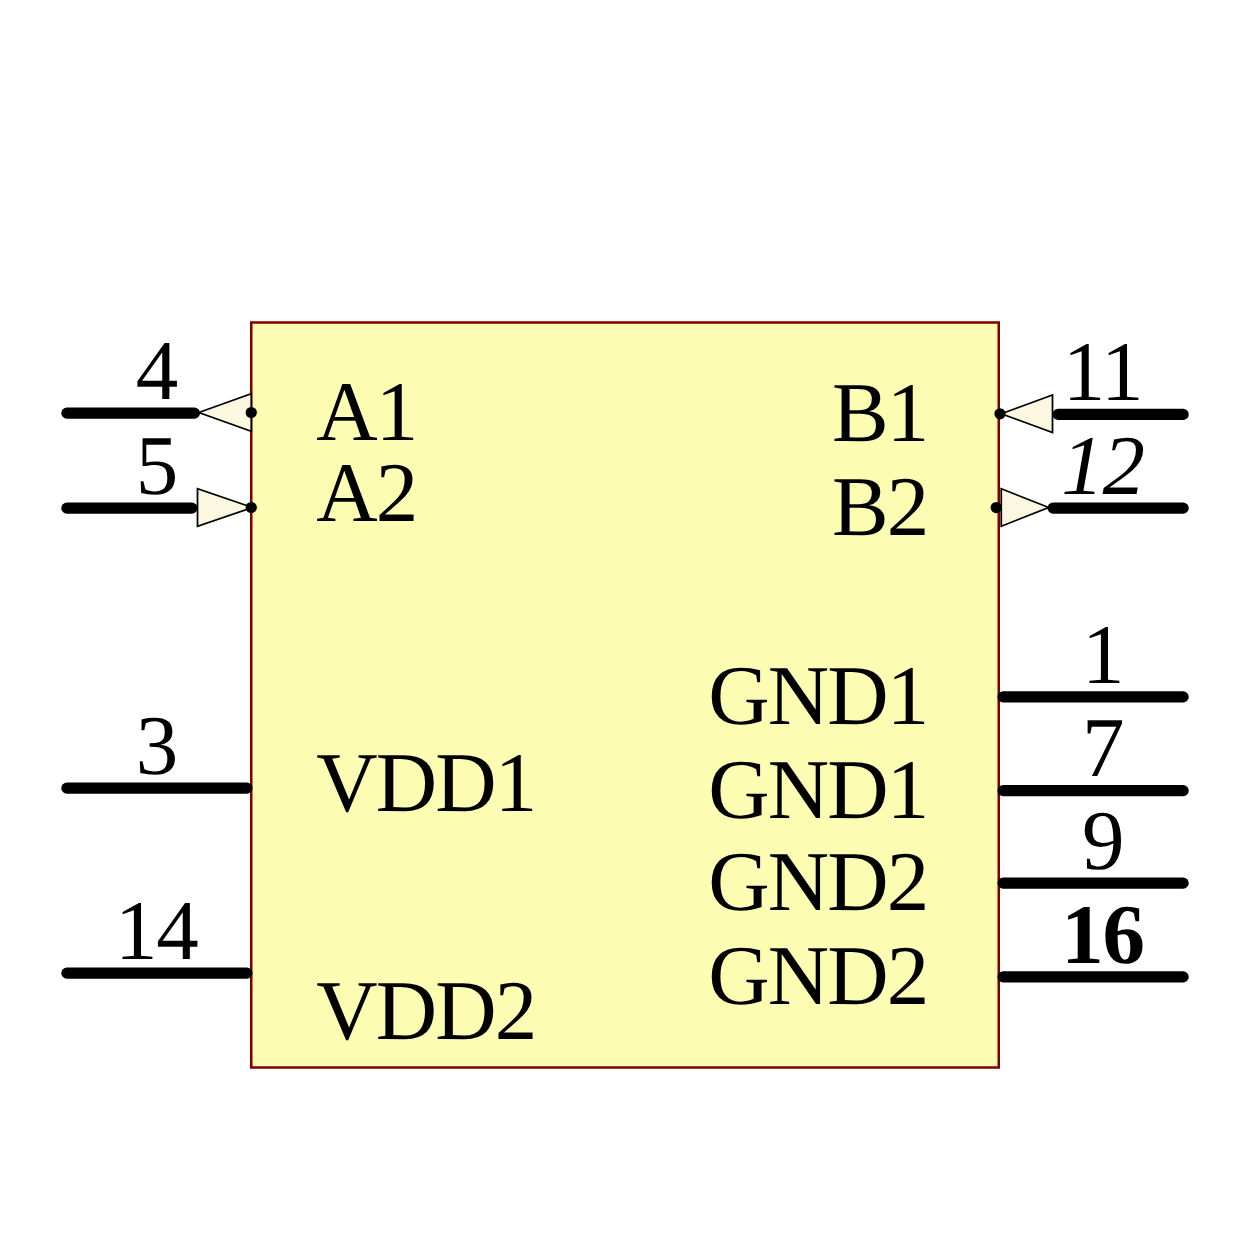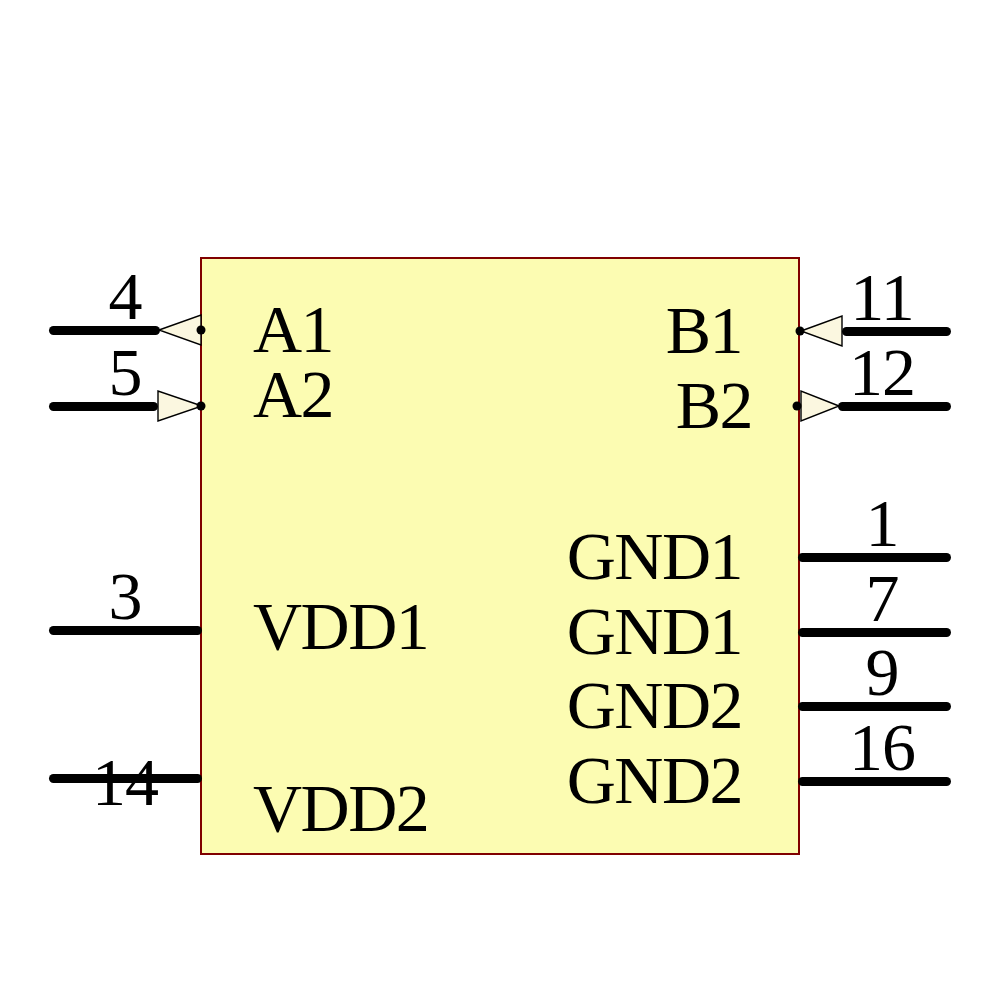--- a/index.html
+++ b/index.html
@@ -70,34 +70,34 @@
       <div class="pin-wire" style="left: 49px; width: 111px; top: 325.5px;"></div>
       <div class="pin-number" style="left: 40px; top: 262px;">4</div>
       <div class="pin-label" style="left: 253px; top: 295px;">A1</div>
       <div class="pin-wire" style="left: 49px; width: 109px; top: 401.5px;"></div>
       <div class="pin-number" style="left: 40px; top: 338px;">5</div>
       <div class="pin-label" style="left: 253px; top: 360px;">A2</div>
       <div class="pin-wire" style="left: 49px; width: 153px; top: 625.5px;"></div>
       <div class="pin-number" style="left: 40px; top: 562px;">3</div>
       <div class="pin-label" style="left: 253px; top: 592px;">VDD1</div>
       <div class="pin-wire" style="left: 49px; width: 153px; top: 773.5px;"></div>
-      <div class="pin-number" style="left: 40px; top: 710px; margin-top: 38px;">14</div>
+      <div class="pin-number" style="left: 40px; top: 710px;">14</div>
       <div class="pin-label" style="left: 253px; top: 774px;">VDD2</div>
       <div class="pin-wire" style="left: 842px; width: 109px; top: 326.5px;"></div>
       <div class="pin-number" style="left: 797px; top: 263px;">11</div>
       <div class="pin-label right" style="right: 258px; top: 296px;">B1</div>
       <div class="pin-wire" style="left: 838px; width: 113px; top: 401.5px;"></div>
-      <div class="pin-number" style="left: 797px; top: 338px;">12</div>
-      <div class="pin-label right" style="right: 248px; top: 371px;">B2</div>
+      <div class="pin-number" style="left: 797px; top: 338px; font-style: italic;">12</div>
+      <div class="pin-label right" style="right: 258px; top: 371px;">B2</div>
       <div class="pin-wire" style="left: 798px; width: 153px; top: 552.5px;"></div>
       <div class="pin-number" style="left: 797px; top: 489px;">1</div>
       <div class="pin-label right" style="right: 258px; top: 522px;">GND1</div>
       <div class="pin-wire" style="left: 798px; width: 153px; top: 627.5px;"></div>
       <div class="pin-number" style="left: 797px; top: 564px;">7</div>
       <div class="pin-label right" style="right: 258px; top: 597px;">GND1</div>
       <div class="pin-wire" style="left: 798px; width: 153px; top: 701.5px;"></div>
       <div class="pin-number" style="left: 797px; top: 638px;">9</div>
       <div class="pin-label right" style="right: 258px; top: 671px;">GND2</div>
       <div class="pin-wire" style="left: 798px; width: 153px; top: 776.5px;"></div>
-      <div class="pin-number" style="left: 797px; top: 713px;">16</div>
+      <div class="pin-number" style="left: 797px; top: 713px; font-weight: bold;">16</div>
       <div class="pin-label right" style="right: 258px; top: 746px;">GND2</div>
     </div>
 </div>
 
 </body></html>

